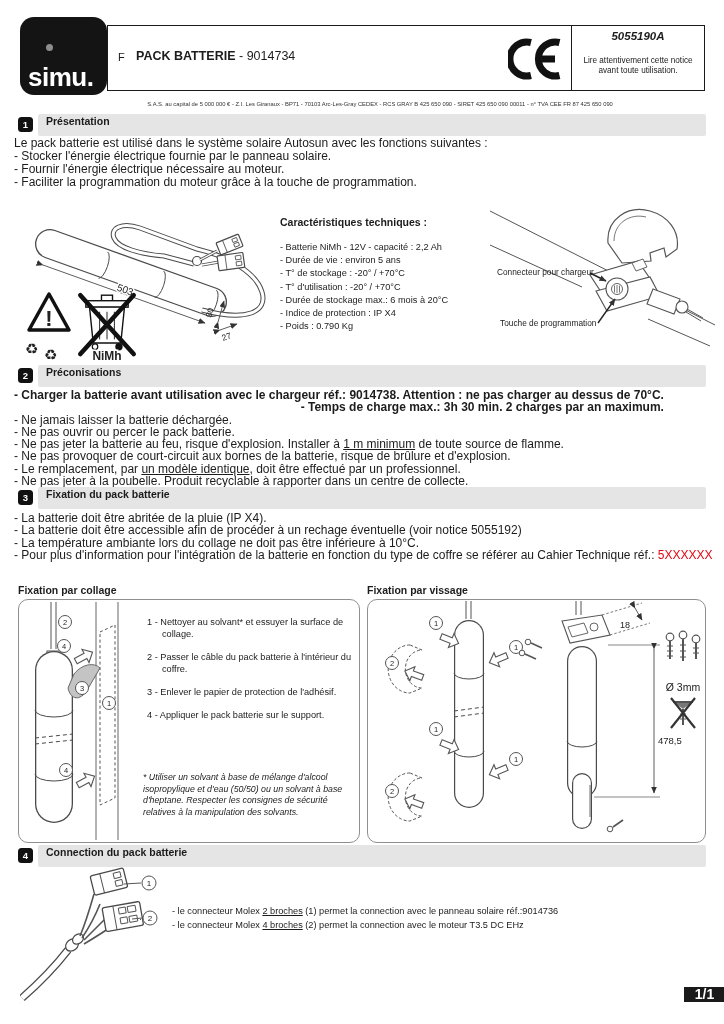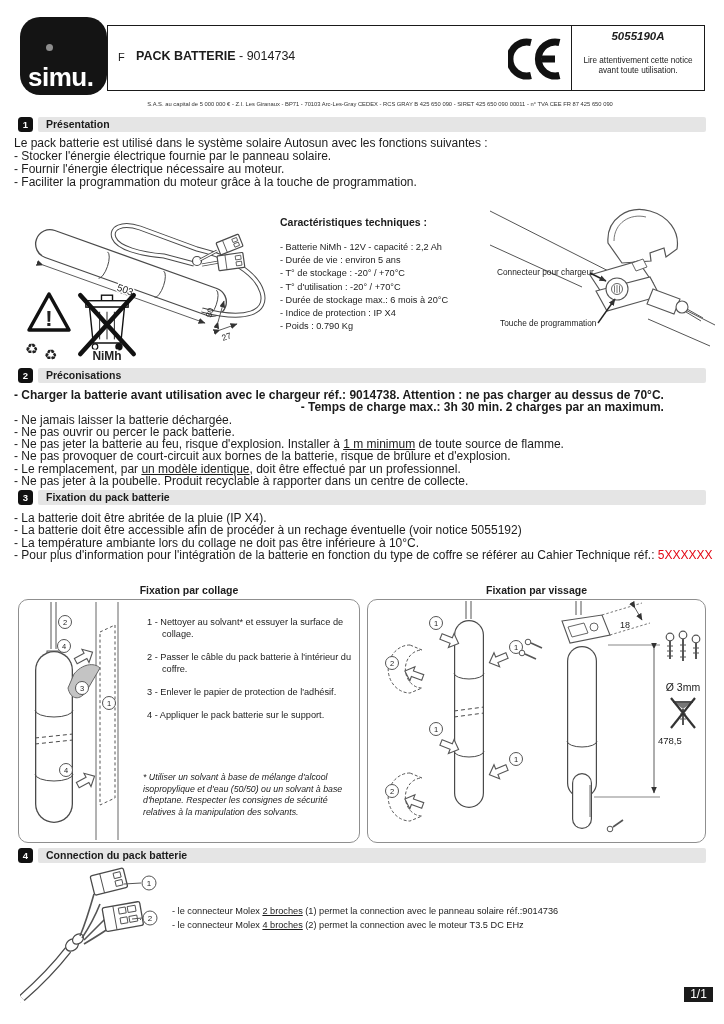--- a/index.html
+++ b/index.html
@@ -1,55 +1,55 @@
 <!DOCTYPE html>
 <html><head>
 <meta charset="utf-8">
 <style>
   html,body{margin:0;padding:0;background:#fff;}
   .page{position:relative;width:724px;height:1024px;background:#fff;overflow:hidden;
         font-family:"Liberation Sans","DejaVu Sans",sans-serif;color:#1c1c1c;}
   
-  .logo{position:absolute;left:20px;top:17px;width:87px;height:78px;background:#141414;border-radius:20px;}
+  .logo{position:absolute;left:20px;top:17px;width:87px;height:78px;background:#141414;border-radius:14px;}
   .logo-text{position:absolute;left:8px;bottom:2px;font-size:26px;font-weight:bold;color:#fff;letter-spacing:-0.5px;}
   .logo-dot{position:absolute;left:26px;top:27px;width:7px;height:7px;background:#8d8d8d;border-radius:50%;}
   .hbox{position:absolute;left:107px;top:25px;width:598px;height:66px;border:1.8px solid #1a1a1a;box-sizing:border-box;}
   .hbox-f{position:absolute;left:10px;top:25px;font-size:11px;}
   .hbox-title{position:absolute;left:28px;top:23px;font-size:12.5px;}
   .hbox-title .b{font-weight:bold;}
   .ce{position:absolute;left:400px;top:10px;}
   .hbox-right{position:absolute;right:0;top:0;width:133px;height:100%;border-left:1.8px solid #1a1a1a;box-sizing:border-box;text-align:center;}
   .docref{font-size:11.5px;font-weight:bold;margin-top:4px;font-style:italic;}
   .notice{font-size:8.2px;line-height:10px;margin-top:14px;padding:0 4px;color:#222;}
   .legal{position:absolute;left:100px;top:101px;width:560px;text-align:center;font-size:5.8px;color:#333;}
   
   .sec{position:absolute;left:18px;width:688px;height:15px;display:flex;gap:5px;align-items:center;}
   .sec-num{width:15px;height:15px;background:#111;border-radius:3.5px;color:#fff;font-size:9.5px;font-weight:bold;line-height:15px;text-align:center;flex:0 0 15px;}
-  .sec-bar{flex:1;background:#e5e5e5;border-radius:2px;height:15px;font-size:10.5px;font-weight:bold;line-height:15px;padding-left:8px;color:#1b1b1b;}
+  .sec-bar{flex:1;background:#e5e5e5;border-radius:2px;height:22px;font-size:10.5px;font-weight:bold;line-height:15px;padding-left:8px;color:#1b1b1b;}
   
   .tblock{position:absolute;left:14px;font-size:12px;line-height:12.3px;color:#1c1c1c;}
   .tblock.s1{line-height:13px;}
   .b{font-weight:bold;text-align:right;}
   .u{text-decoration:underline;text-align:center;}
   .red{color:#e30613;}
   
   .specs{position:absolute;left:280px;top:216px;width:218px;}
   .specs-title{font-size:10.5px;font-weight:bold;margin-bottom:13px;}
   .spec-item{font-size:9.2px;line-height:13.2px;}
   .illu-label{position:absolute;font-size:8.3px;color:#222;}
   
-  .fix-title{position:absolute;top:584px;font-size:10.5px;font-weight:bold;text-align:center;}
+  .fix-title{position:absolute;top:584px;font-size:10.5px;font-weight:bold;}
   .fixbox{position:absolute;top:599px;height:244px;border:1.3px solid #8f8f8f;border-radius:10px;background:#fff;box-sizing:border-box;}
   .steps{position:absolute;left:128px;top:16px;width:208px;font-size:9.2px;line-height:12px;}
   .step{margin-bottom:11px;padding-left:15px;text-indent:-15px;}
   .footnote{position:absolute;left:124px;top:172px;width:212px;font-size:8.8px;line-height:11.6px;font-style:italic;}
   
   .s4-lines{position:absolute;left:172px;top:905px;font-size:9.2px;line-height:13.5px;}
-  .pagebadge{position:absolute;left:684px;top:987px;width:29px;height:15px;background:#1a1a1a;color:#fff;
-             font-size:12px;font-weight:normal;text-align:center;line-height:15px;}
+  .pagebadge{position:absolute;left:684px;top:987px;width:41px;height:15px;background:#1a1a1a;color:#fff;
+             font-size:14px;font-weight:bold;text-align:center;line-height:15px;}
   svg{position:absolute;}
   svg text{font-family:"Liberation Sans","DejaVu Sans",sans-serif;fill:#222;}
 </style>
 </head>
 <body>
 
 <div class="page">
 
   <div class="logo">
     <span class="logo-text">simu.</span>

